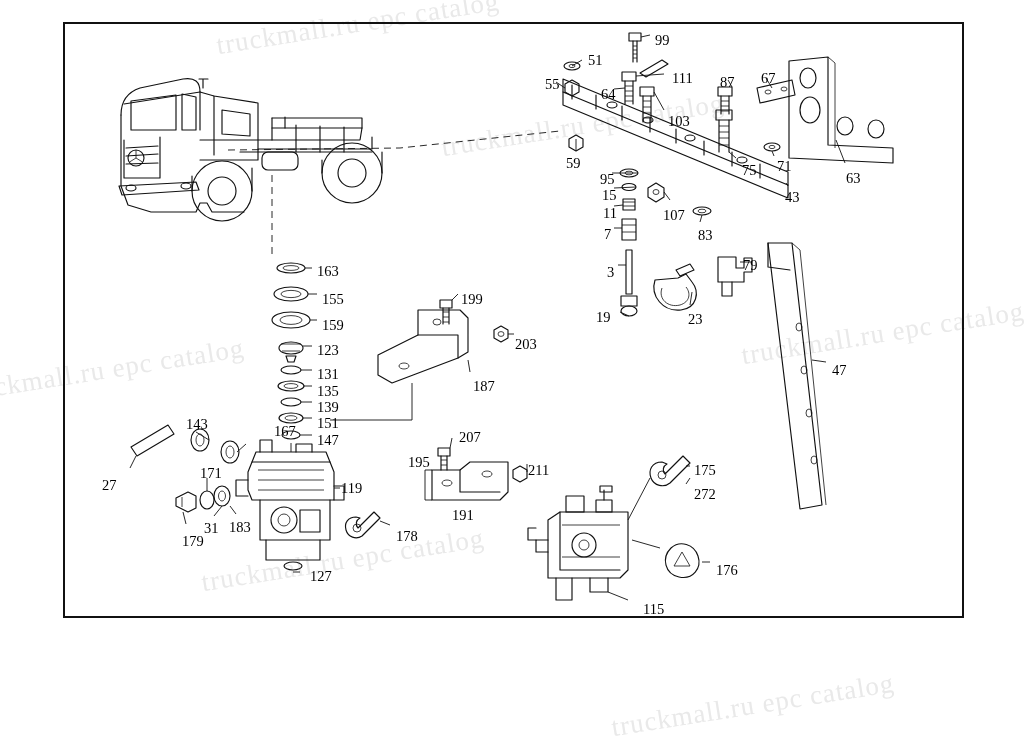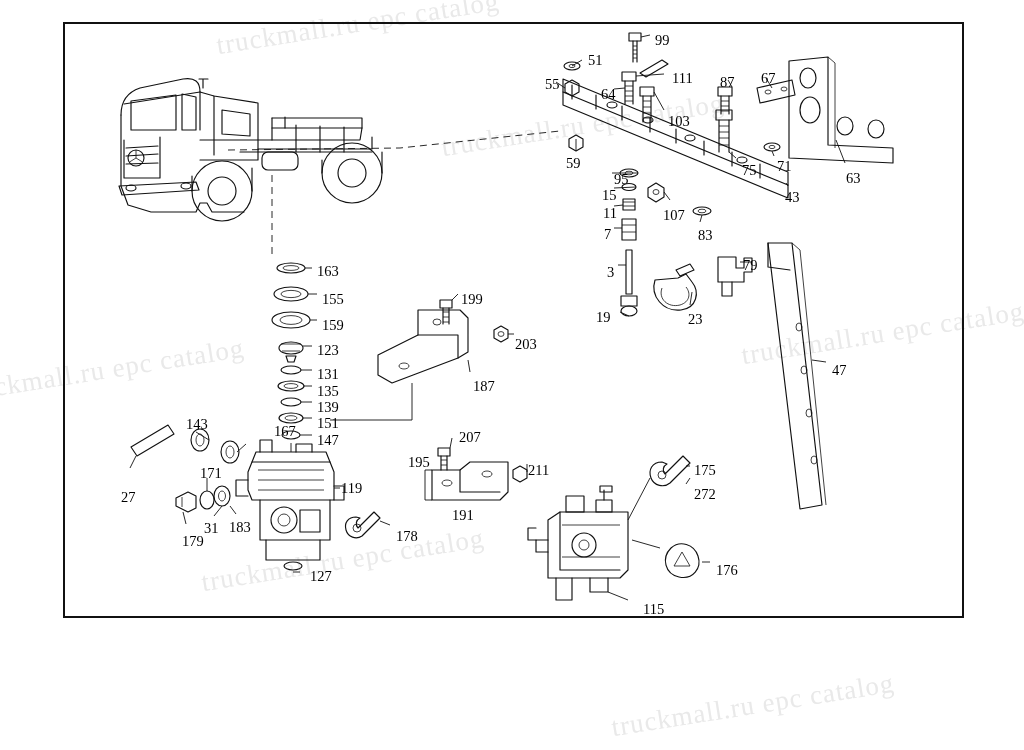--- a/index.html
+++ b/index.html
@@ -357,21 +357,21 @@
       <div class="lbl" style="left: 672px; top: 71px;">111</div>
       <div class="lbl" style="left: 545px; top: 77px;">55</div>
       <div class="lbl" style="left: 720px; top: 75px;">87</div>
       <div class="lbl" style="left: 761px; top: 71px;">67</div>
       <div class="lbl" style="left: 601px; top: 87px;">64</div>
       <div class="lbl" style="left: 668px; top: 114px;">103</div>
       <div class="lbl" style="left: 566px; top: 156px;">59</div>
       <div class="lbl" style="left: 742px; top: 163px;">75</div>
       <div class="lbl" style="left: 777px; top: 159px; text-align: right;">71</div>
       <div class="lbl" style="left: 846px; top: 171px;">63</div>
-      <div class="lbl" style="left: 614px; top: 172px;">95</div>
+      <div class="lbl" style="left: 600px; top: 172px;">95</div>
       <div class="lbl" style="left: 602px; top: 188px;">15</div>
       <div class="lbl" style="left: 663px; top: 208px;">107</div>
       <div class="lbl" style="left: 603px; top: 206px;">11</div>
       <div class="lbl" style="left: 785px; top: 190px;">43</div>
       <div class="lbl" style="left: 698px; top: 228px;">83</div>
       <div class="lbl" style="left: 604px; top: 227px;">7</div>
       <div class="lbl" style="left: 743px; top: 258px;">79</div>
       <div class="lbl" style="left: 607px; top: 265px;">3</div>
       <div class="lbl" style="left: 317px; top: 264px;">163</div>
       <div class="lbl" style="left: 322px; top: 292px;">155</div>
@@ -388,21 +388,21 @@
       <div class="lbl" style="left: 317px; top: 400px;">139</div>
       <div class="lbl" style="left: 317px; top: 416px;">151</div>
       <div class="lbl" style="left: 186px; top: 417px;">143</div>
       <div class="lbl" style="left: 235px; top: 424px; margin-left: 39px;">167</div>
       <div class="lbl" style="left: 317px; top: 433px;">147</div>
       <div class="lbl" style="left: 459px; top: 430px;">207</div>
       <div class="lbl" style="left: 408px; top: 455px;">195</div>
       <div class="lbl" style="left: 528px; top: 463px;">211</div>
       <div class="lbl" style="left: 694px; top: 463px;">175</div>
       <div class="lbl" style="left: 200px; top: 466px;">171</div>
-      <div class="lbl" style="left: 121px; top: 478px; margin-top: 12px;">27</div>
+      <div class="lbl" style="left: 102px; top: 478px;">27</div>
       <div class="lbl" style="left: 341px; top: 481px;">119</div>
       <div class="lbl" style="left: 694px; top: 487px;">272</div>
       <div class="lbl" style="left: 452px; top: 508px;">191</div>
       <div class="lbl" style="left: 396px; top: 529px;">178</div>
       <div class="lbl" style="left: 229px; top: 520px;">183</div>
       <div class="lbl" style="left: 204px; top: 521px;">31</div>
       <div class="lbl" style="left: 182px; top: 534px;">179</div>
       <div class="lbl" style="left: 716px; top: 563px;">176</div>
       <div class="lbl" style="left: 310px; top: 569px;">127</div>
       <div class="lbl" style="left: 643px; top: 602px;">115</div>

